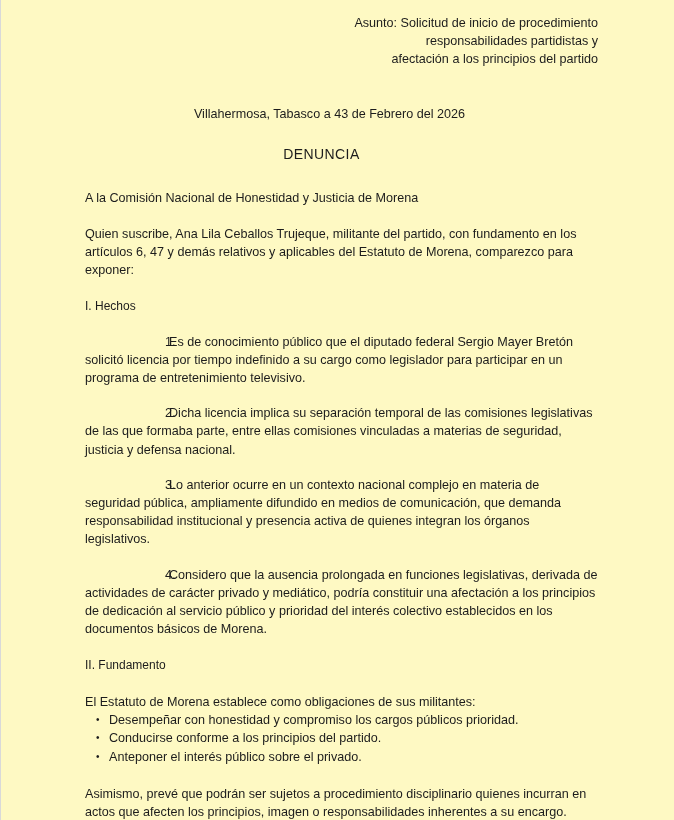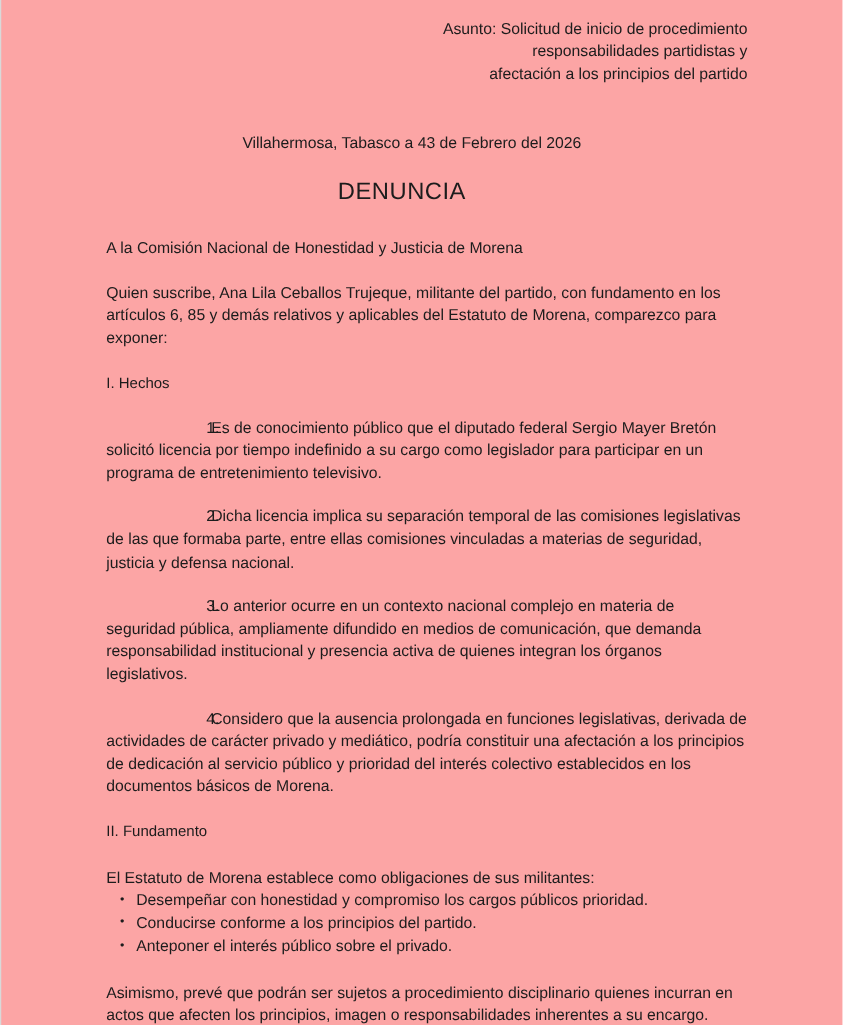--- a/index.html
+++ b/index.html
@@ -14,21 +14,21 @@
     color: #1c1c1c;
     overflow: hidden;
     position: relative;
   }
   .page {
     position: absolute;
     left: 0;
     top: 0;
     width: 674px;
     height: 820px;
-    background: #fca5a5;
+    background: #fef9c3;
     border-left: 1px solid #d9d9d9;
     box-sizing: border-box;
   }
   .content {
     position: absolute;
     left: 84px;
     top: 0;
     width: 513px;
   }
 
@@ -53,21 +53,21 @@
     text-align: center;
     font-size: 12.6px;
     line-height: 18px;
     padding-right: 24px;
   }
 
   
   .doc-title {
     margin-top: 22px;
     text-align: center;
-    font-size: 19px;
+    font-size: 14px;
     line-height: 18px;
     letter-spacing: 0.4px;
     padding-right: 40px;
   }
 
   
   .addressee {
     margin-top: 26px;
     font-size: 12.6px;
     line-height: 18.2px;
@@ -133,21 +133,21 @@
     </div>
 
     <div class="place-date">Villahermosa, Tabasco a 43 de Febrero del 2026</div>
 
     <div class="doc-title">DENUNCIA</div>
 
     <div class="addressee">
       <div>A la Comisión Nacional de Honestidad y Justicia de Morena</div>
     </div>
 
-    <div class="para">Quien suscribe, Ana Lila Ceballos Trujeque, militante del partido, con fundamento en los artículos 6, 85 y demás relativos y aplicables del Estatuto de Morena, comparezco para exponer:</div>
+    <div class="para">Quien suscribe, Ana Lila Ceballos Trujeque, militante del partido, con fundamento en los artículos 6, 47 y demás relativos y aplicables del Estatuto de Morena, comparezco para exponer:</div>
 
     <div class="section-head">I. Hechos</div>
 
     <div class="numbered-item">
       <span class="num">1.</span><span>Es de conocimiento público que el diputado federal Sergio Mayer Bretón solicitó licencia por tiempo indefinido a su cargo como legislador para participar en un programa de entretenimiento televisivo.</span>
     </div>
     <div class="numbered-item">
       <span class="num">2.</span><span>Dicha licencia implica su separación temporal de las comisiones legislativas de las que formaba parte, entre ellas comisiones vinculadas a materias de seguridad, justicia y defensa nacional.</span>
     </div>
     <div class="numbered-item">

